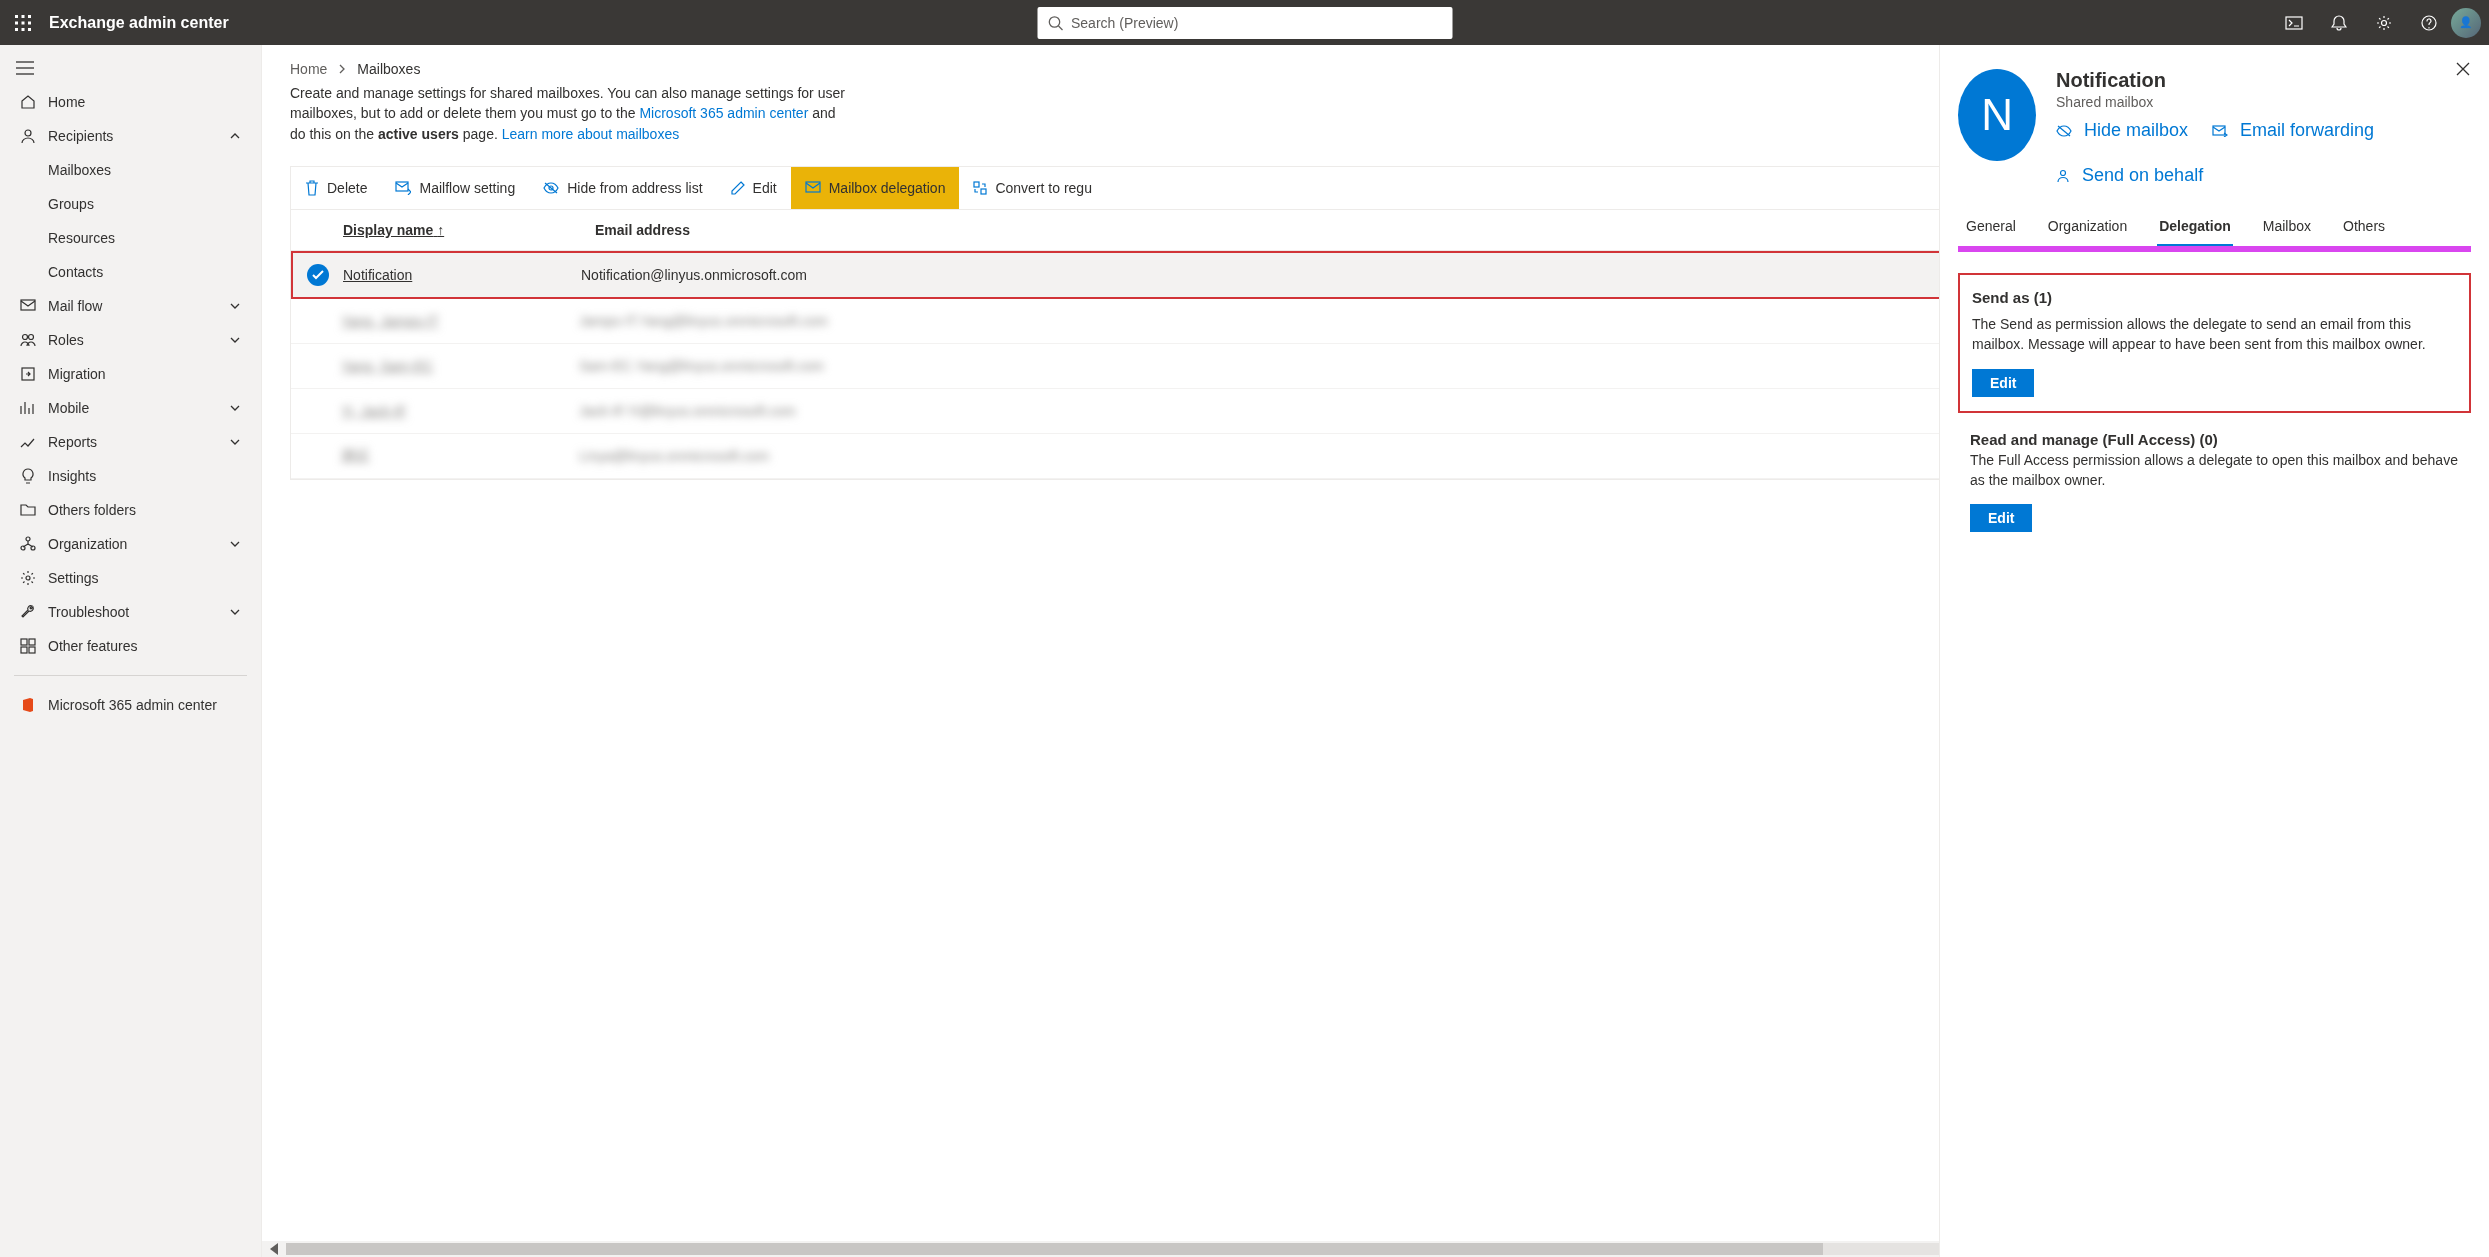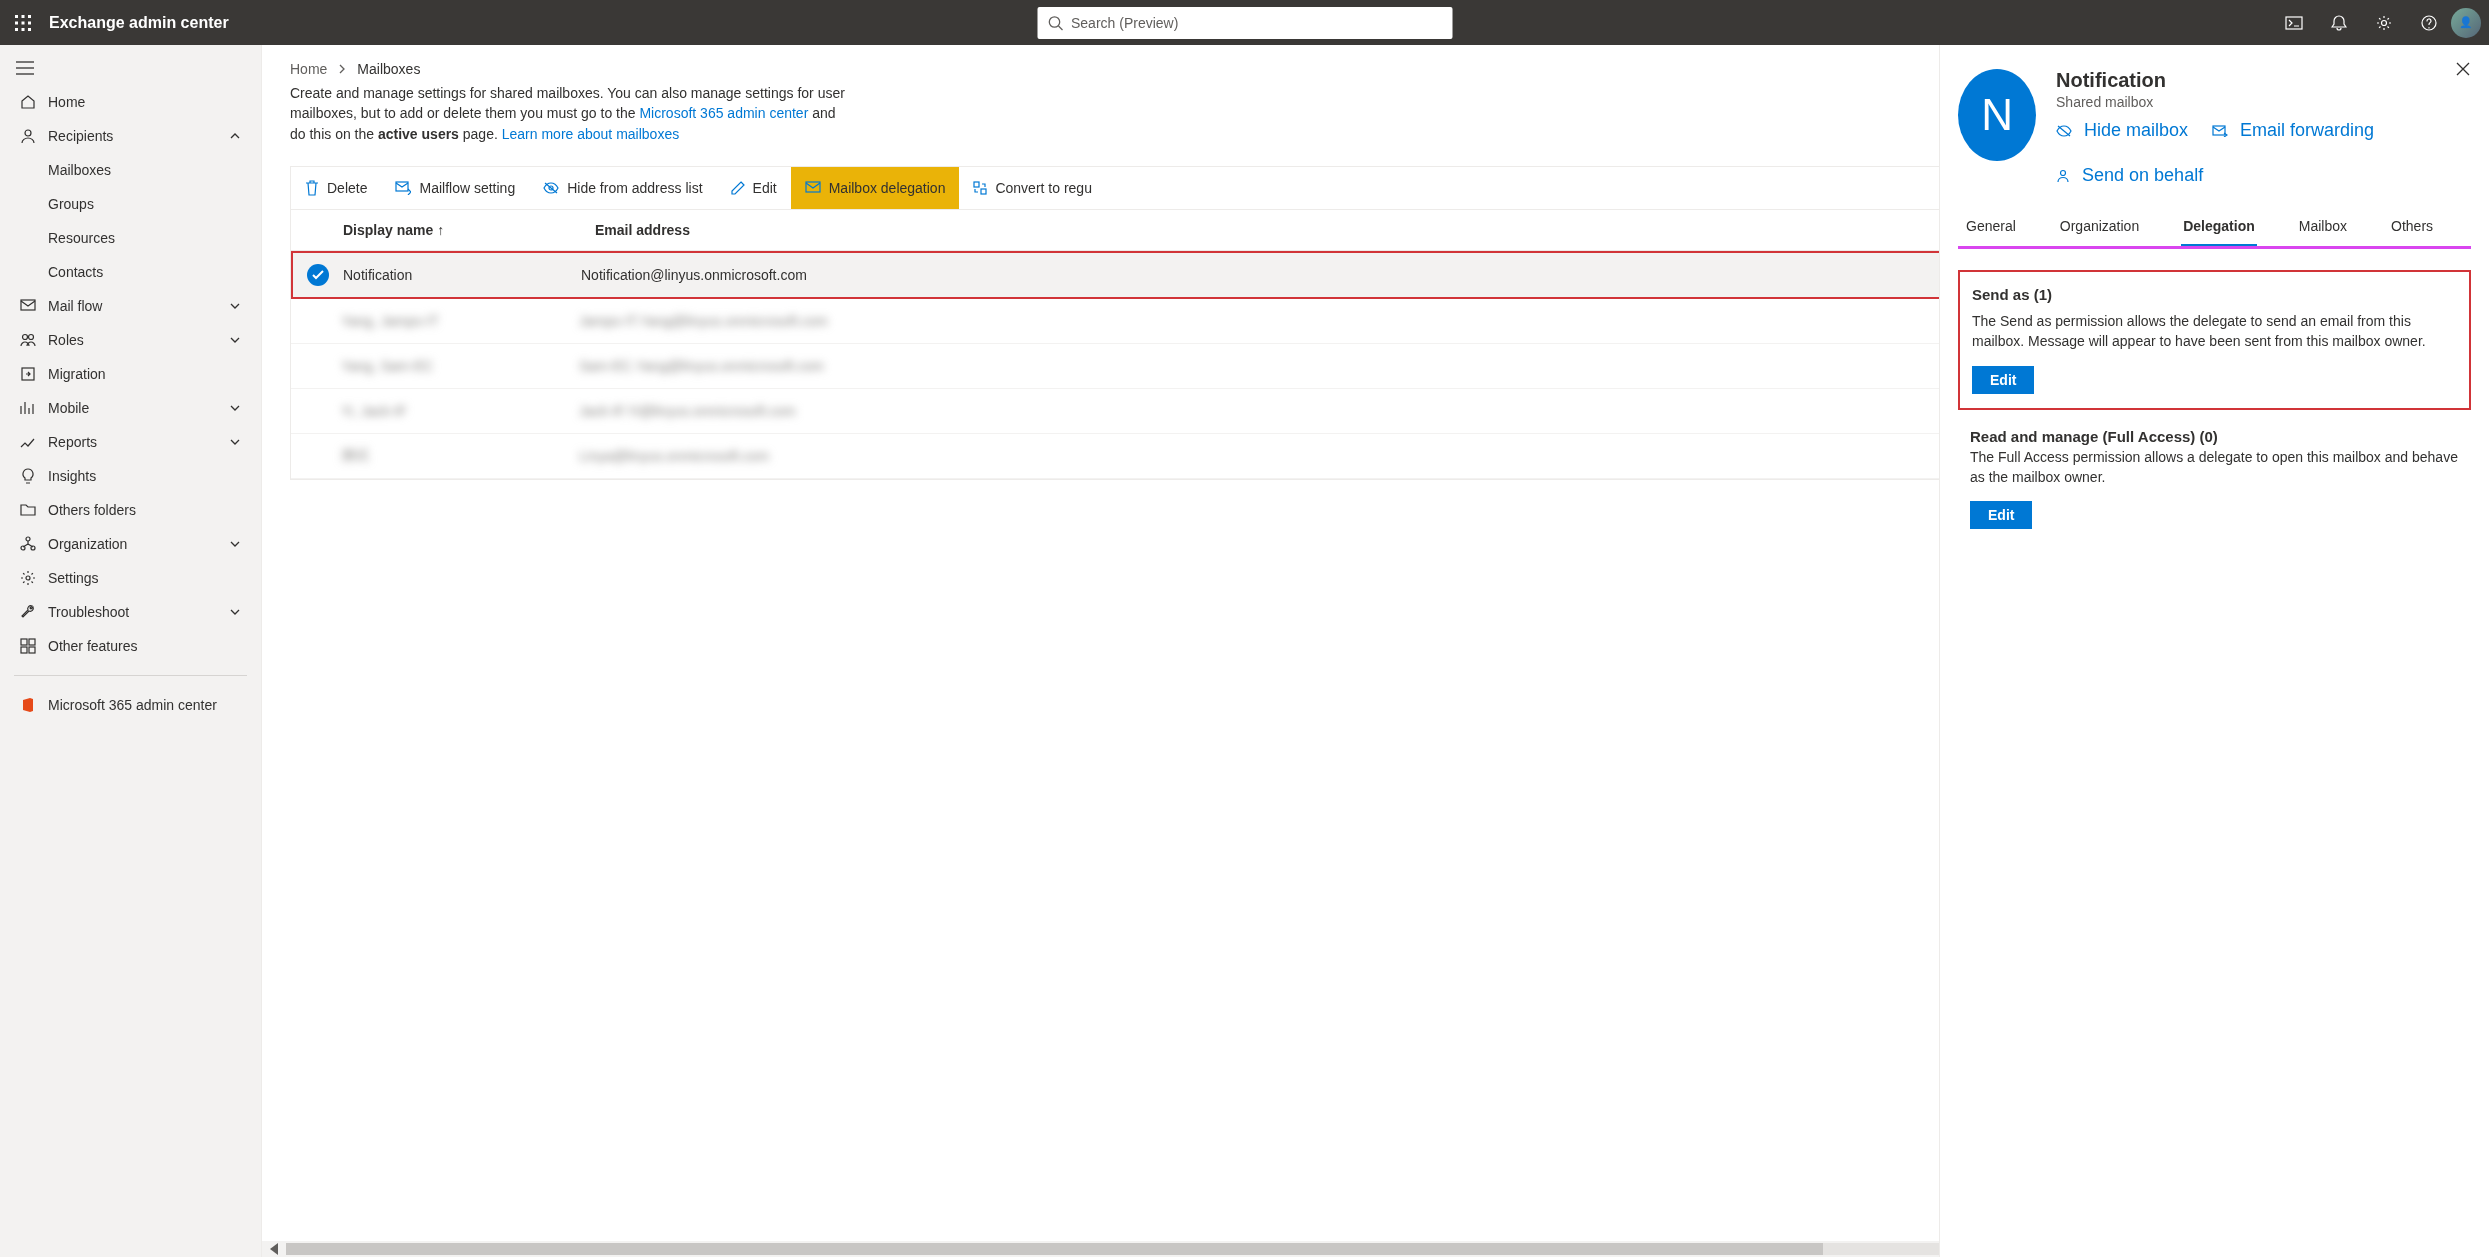--- a/index.html
+++ b/index.html
@@ -39,21 +39,21 @@
 
 
 .grid-toolbar { display: flex; margin: 22px 28px 0 28px; border: 1px solid #edebe9; border-bottom: none;}
 .tool-item { display: flex; align-items: center; gap: 8px; padding: 13px 14px; font-size: 14px; cursor: pointer; color:#323130;}
 .tool-item.active { background: #eab308; }
 .tool-item svg { color: #0078d4; }
 
 
 .grid { margin: 0 28px; border: 1px solid #edebe9; }
 .grid-header { display: flex; padding: 12px 0 12px 52px; font-weight: 600; font-size: 14px; border-bottom:1px solid #edebe9;}
-.col-name { width: 252px; }
+.col-name { width: 252px; text-decoration: underline; }
 .col-email { width: 300px; }
 .col-type { flex:1; text-align:right; padding-right: 18px;}
 .grid-row { display: flex; align-items: center; padding: 11px 0 11px 14px; border-bottom: 1px solid #f3f2f1; }
 .grid-row.selected { background: #f3f2f1; border: 2px solid #d13438; }
 .check-circle { width: 22px; height: 22px; border-radius: 50%; margin-right: 14px; flex-shrink:0;}
 .check-circle.on { background: #0078d4; display:flex; align-items:center; justify-content:center; color:#fff;}
 .blur { filter: blur(4px); color:#8a8886;}
 .scroll-footer { height: 16px; background:#f3f2f1; margin: 0; display:flex; align-items:center;}
 .scroll-footer .triangle { width:0;height:0;border-top:6px solid transparent;border-bottom:6px solid transparent;border-right:8px solid #605e5c; margin-left:8px;}
 .scroll-track { flex:1; height:12px; background:#e5e3e1; margin:0 8px; position:relative;}
@@ -61,21 +61,21 @@
 
 
 .panel { position: absolute; top: 0; right: 0; bottom: 0; width: 550px; background: #fff; border-left: 1px solid #edebe9; padding: 24px 18px; overflow-y:auto;}
 .panel .close { position: absolute; top: 16px; right: 18px; cursor:pointer;}
 .panel-header { display: flex; gap: 20px; align-items:flex-start; margin-bottom: 22px;}
 .panel-avatar { width: 92px; height: 92px; border-radius: 50%; background: #0078d4; display:flex; align-items:center; justify-content:center; color:#fff; font-size:44px; font-weight:400;}
 .panel-title { font-size: 20px; font-weight: 600; }
 .panel-sub { color:#605e5c; font-size:14px; margin-top:2px;}
 .panel-actions { display:flex; gap:24px; margin-top: 10px; flex-wrap:wrap;}
 .panel-action { display:flex; align-items:center; gap:12px; color:#0078d4; font-size:18px; cursor:pointer;}
-.panel-tabs { display:flex; gap:40px; border-bottom:3px solid #d946ef; padding: 0 6px; align-items: center;}
+.panel-tabs { display:flex; gap:28px; border-bottom:6px solid #d946ef; padding: 0 6px; align-items: center;}
 .ptab { padding: 10px 2px; font-size:14px; cursor:pointer; color:#323130; border-bottom:2px solid transparent;}
 .ptab.active { border-bottom-color:#0078d4; font-weight:600;}
 
 .deleg-box { border: 2px solid #d13438; padding: 14px 12px; margin-top: 21px;}
 .deleg-title { font-weight:600; font-size:15px; margin-bottom:8px;}
 .deleg-desc { font-size:14px; line-height:1.45; margin-bottom: 14px;}
 .btn-primary { background:#0078d4; color:#fff; border:none; padding: 6px 18px; font-size:14px; font-weight:600; cursor:pointer;}
 
 .fullacc { padding: 18px 12px 12px 12px;}
 .fullacc .deleg-title { margin-bottom:2px;}

